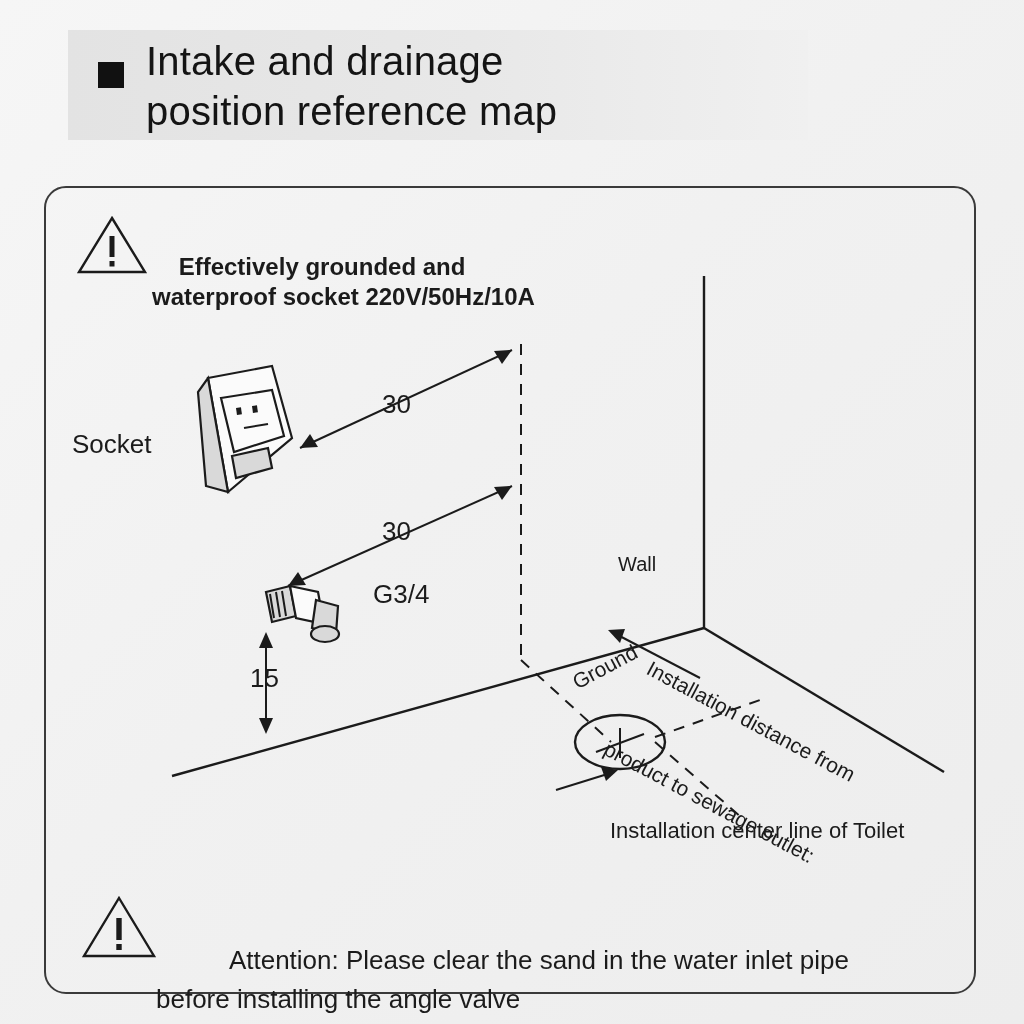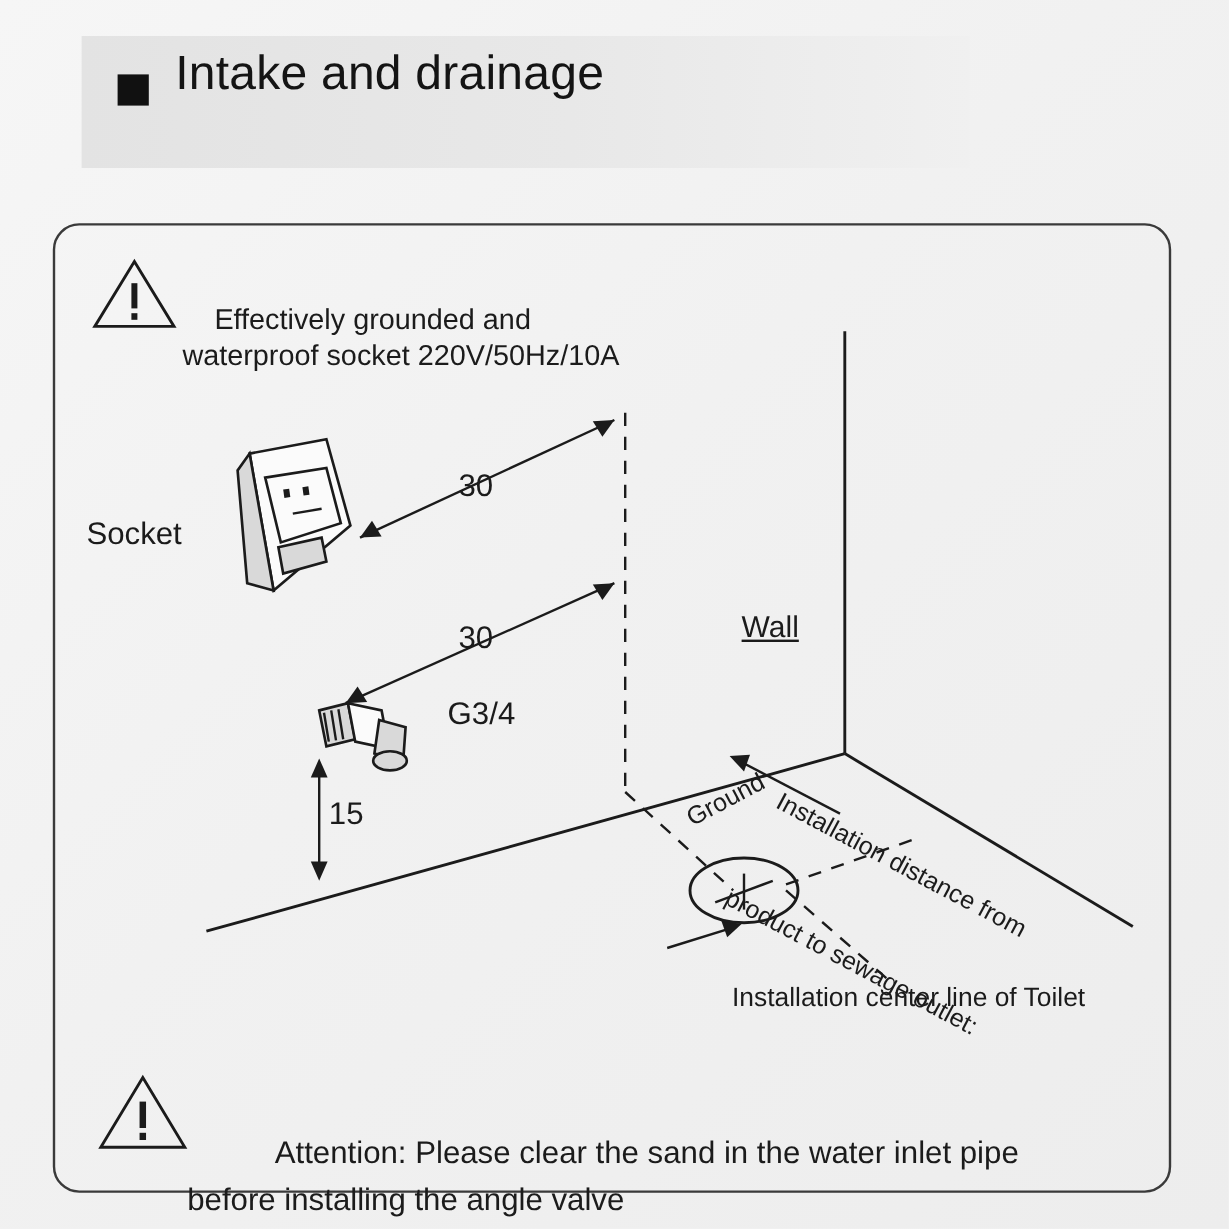--- a/index.html
+++ b/index.html
@@ -76,22 +76,22 @@
   }
   .dim-unit {
     left: 648px;
     top: 220px;
     font-size: 26px;
   }
   .lbl-socket { left: 72px;  top: 428px; font-size: 26px; text-align: center; }
   .lbl-30a    { left: 382px; top: 388px; font-size: 26px; }
   .lbl-30b    { left: 382px; top: 515px; font-size: 26px; }
   .lbl-g34    { left: 336px; top: 578px; font-size: 26px; margin-left: 37px; }
-  .lbl-15     { left: 250px; top: 662px; font-size: 26px; margin-left: 24px; }
-  .lbl-wall   { left: 618px; top: 508px; font-size: 25px; text-decoration: underline; }
+  .lbl-15     { left: 250px; top: 662px; font-size: 26px; }
+  .lbl-wall   { left: 618px; top: 552px; font-size: 20px; }
   .lbl-ground { left: 568px; top: 672px; font-size: 21px; transform: rotate(-28deg); transform-origin: left top; }
   .lbl-drain  { left: 250px; top: 798px; font-size: 22px; }
   .lbl-center { left: 610px; top: 817px; font-size: 22px; }
   .attention  { left: 156px; top: 902px; font-size: 26px; width: 800px; line-height: 1.5; }
 
   
   .lbl-install {
     left: 684px;
     top: 600px;
     font-size: 21px;
@@ -114,33 +114,34 @@
 </style>
 </head>
 <body>
 
 <div id="page">
 
   <div class="title-band"></div>
   <div class="title-bullet"></div>
   <div class="title-text">
     <div>Intake and drainage</div>
+    <div>position reference map</div>
   </div>
 
   <div class="panel"></div>
 
   <div class="tri-top">
     <svg width="72" height="62" viewBox="0 0 72 62">
       <path class="stroke" stroke-width="5" d="M36 4 L69 58 L3 58 Z"></path>
       <rect class="fillk" x="33.5" y="22" width="5" height="21"></rect>
       <rect class="fillk" x="33.5" y="47" width="5" height="5.5"></rect>
     </svg>
   </div>
   <div class="t warn-top-text">
-    <span style="white-space: pre-line;">Effectively grounded and
+    <span style="white-space: pre-line; font-weight: bold;">Effectively grounded and
 waterproof socket 220V/50Hz/10A</span>
   </div>
 
 
   <svg style="position:absolute; left:0; top:0;" width="1024" height="1024">
 
     <path class="stroke" d="M704 276 L704 628"></path>
 
     <path class="stroke" d="M704 628 L172 776"></path>
 

